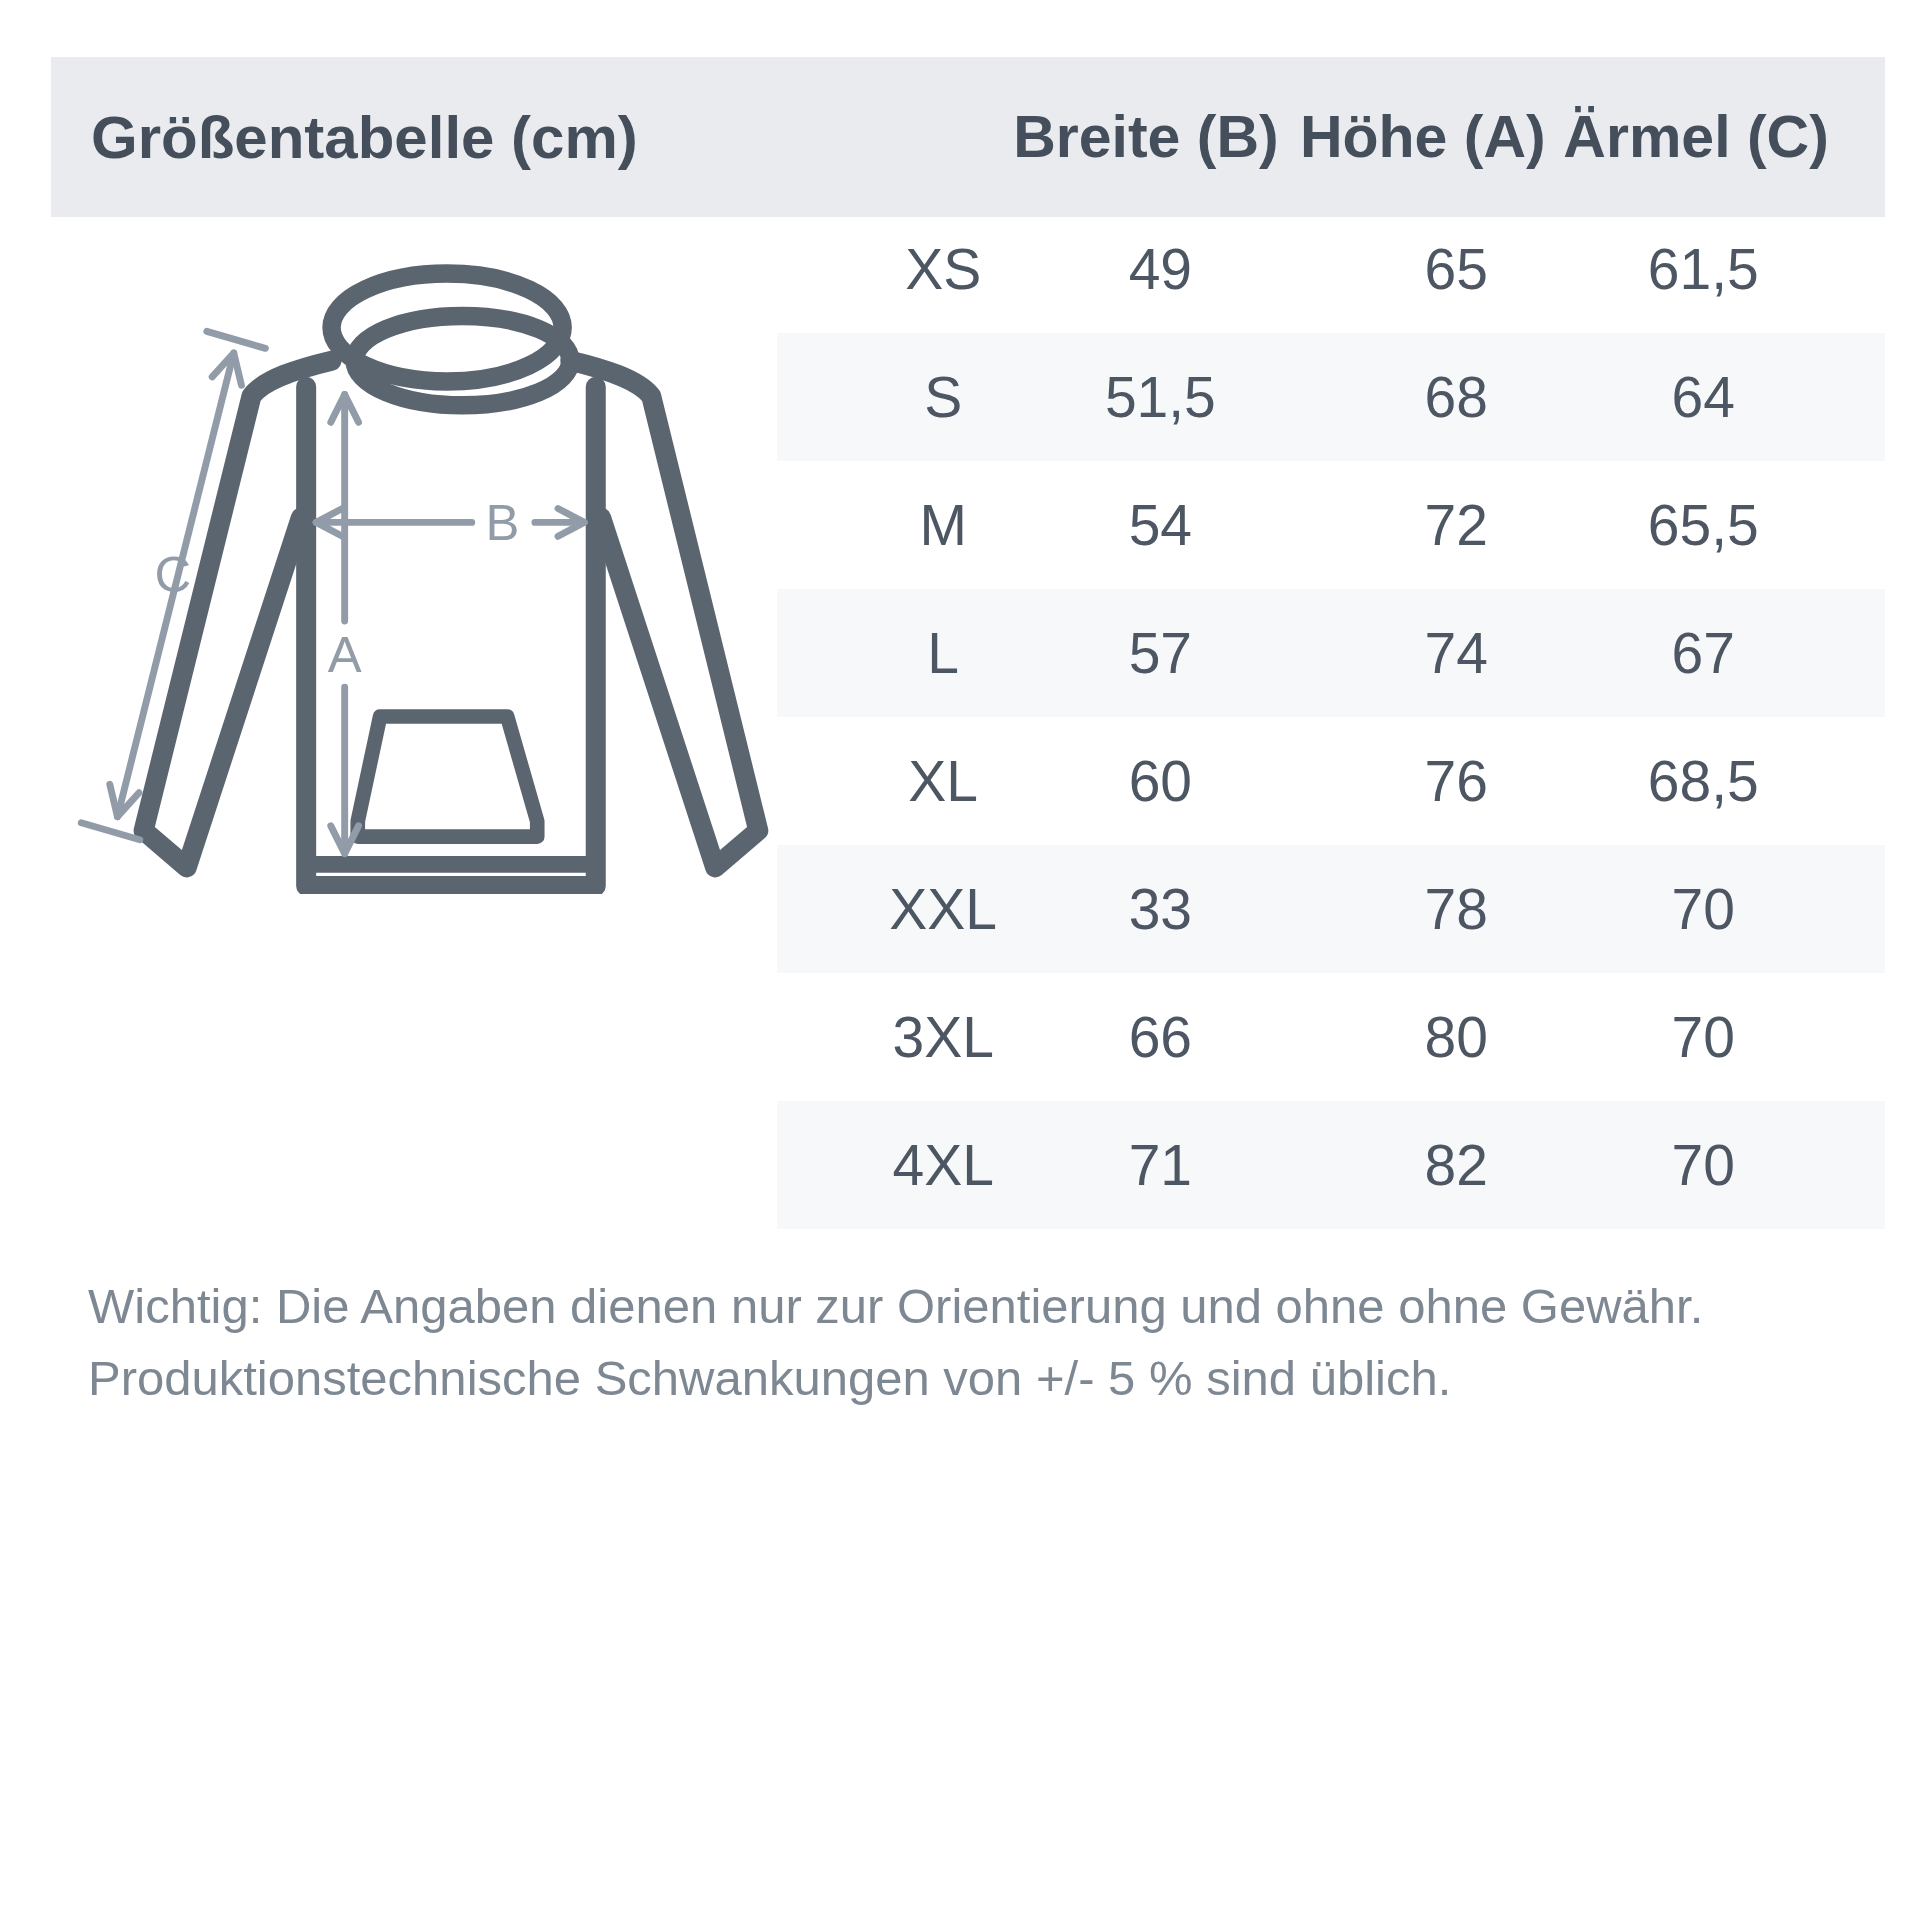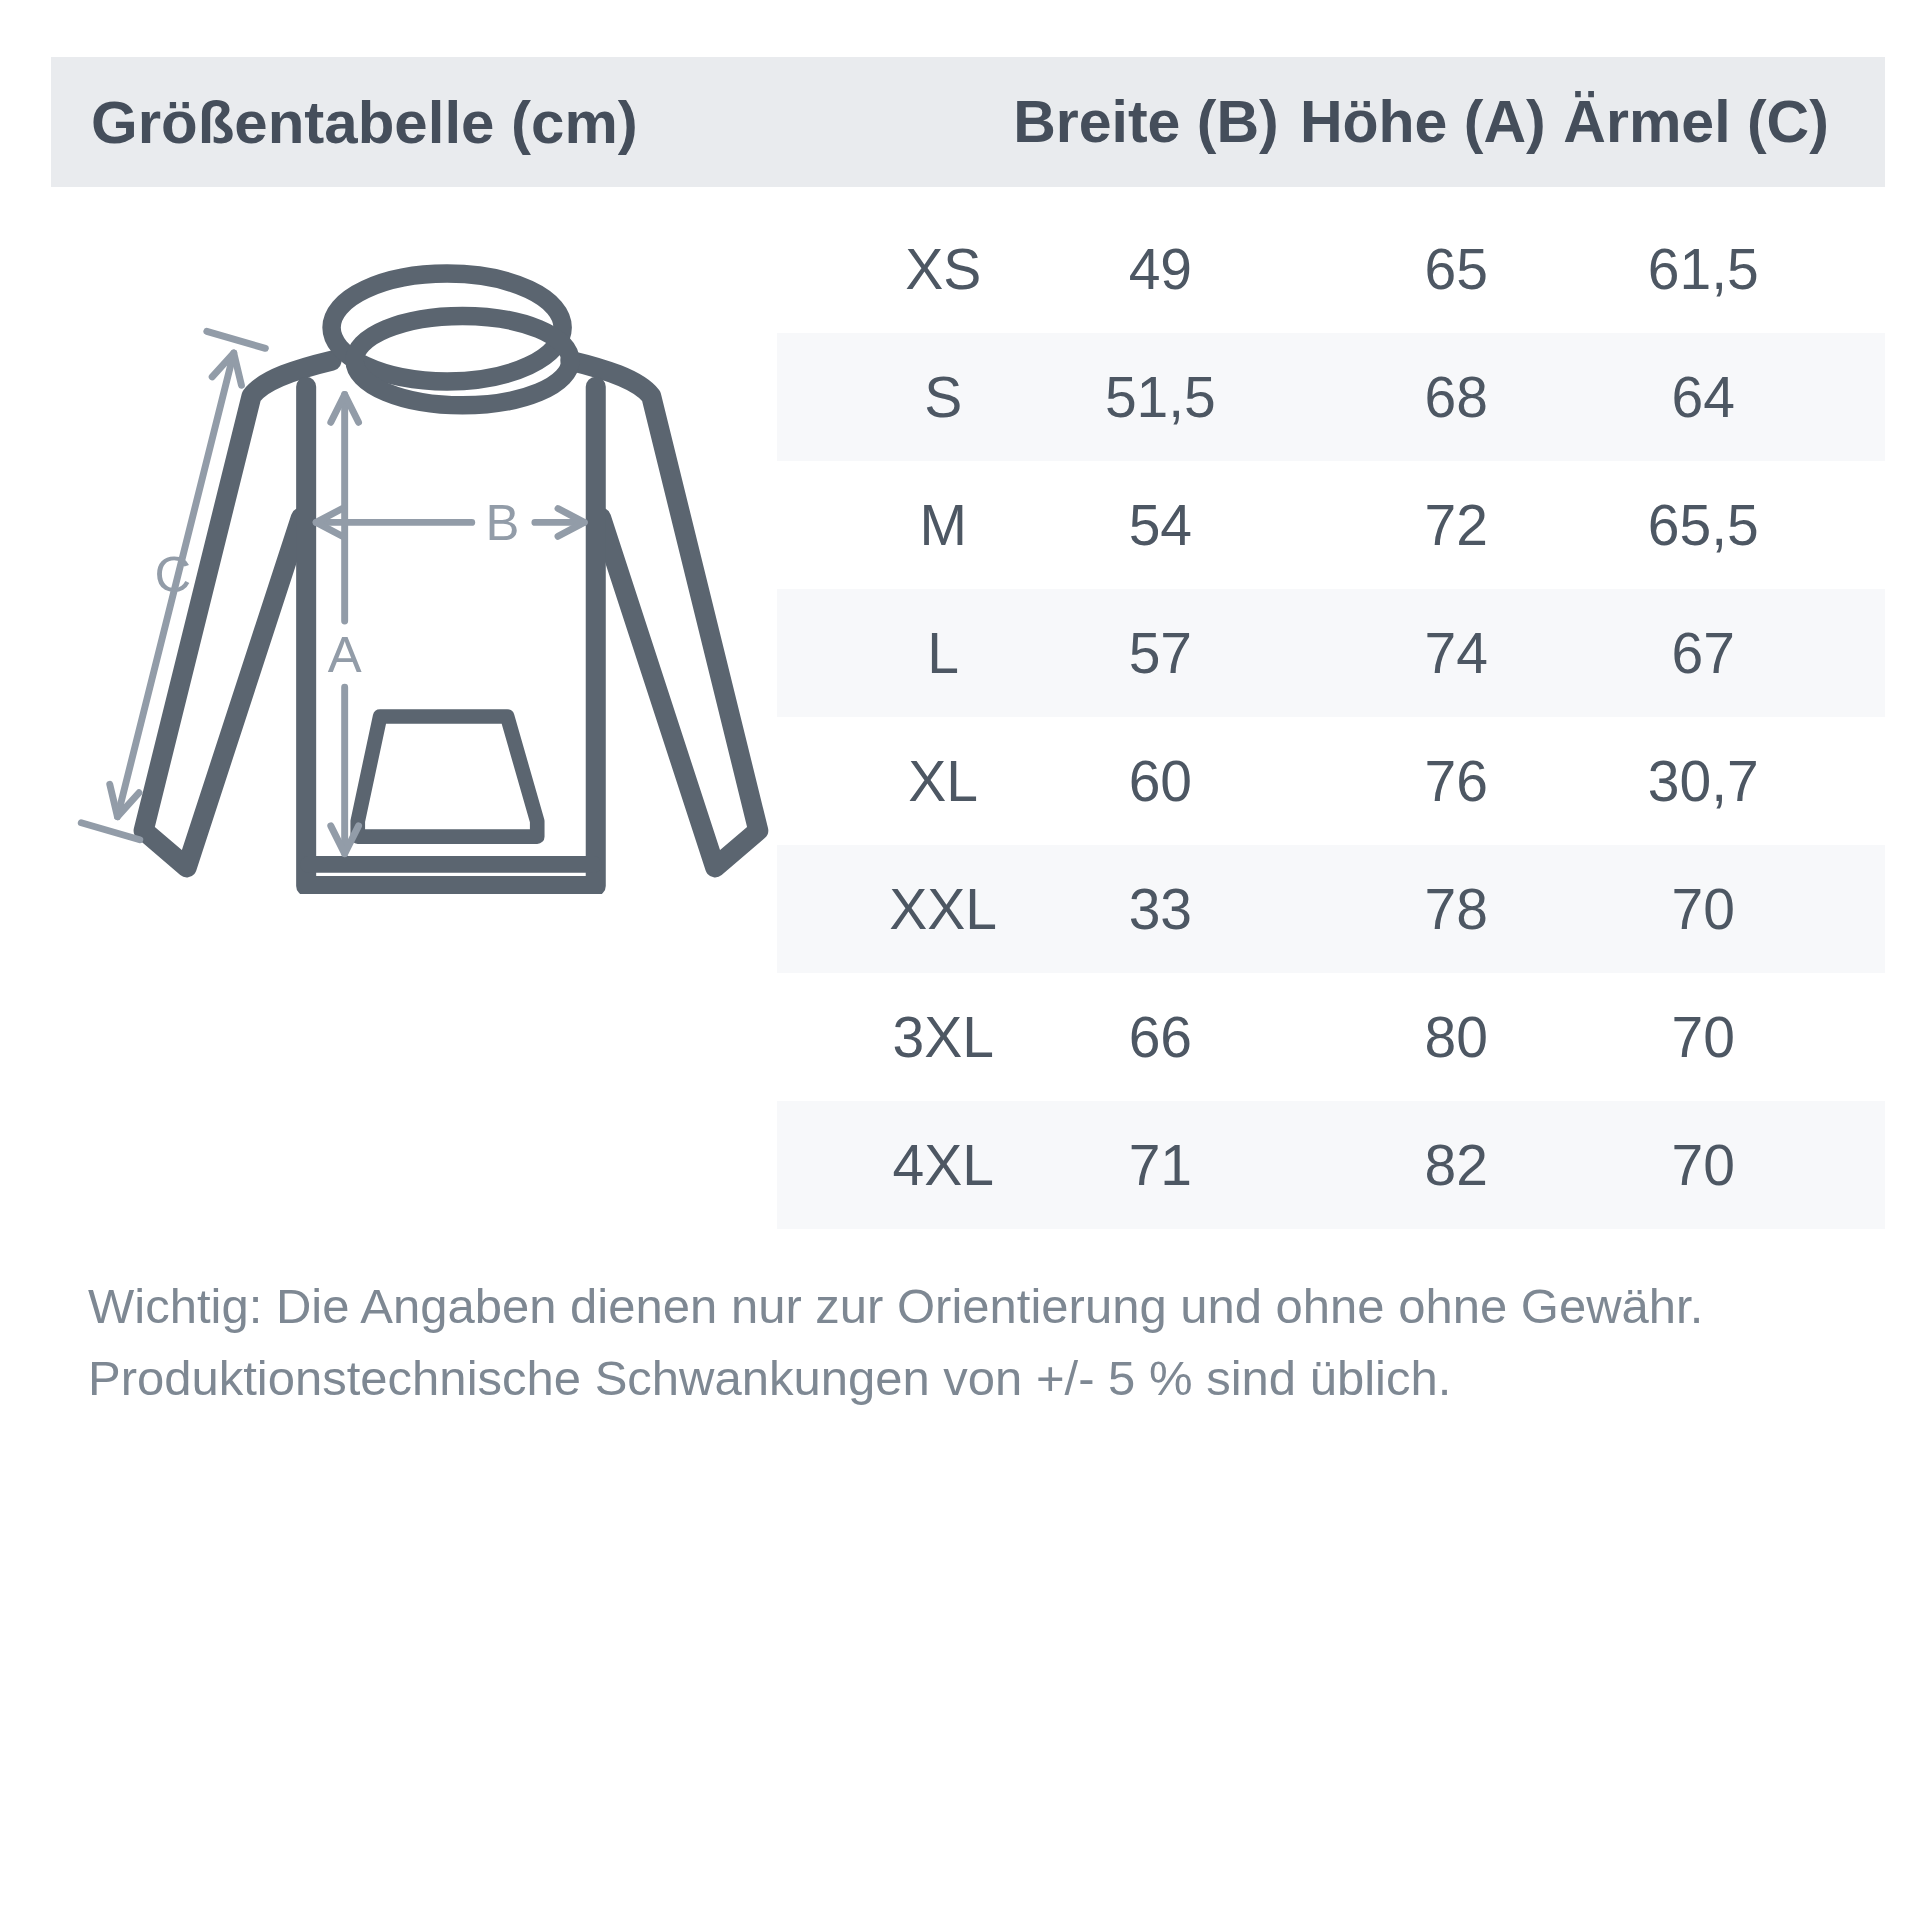--- a/index.html
+++ b/index.html
@@ -10,21 +10,21 @@
     --shade:#f7f8fa;
     --heading:#454e5b;
     --value:#4d5763;
     --outline:#5b6570;
     --arrow:#929ca8;
     --note:#7e8893;
   }
   .canvas{position:relative;width:1926px;height:1926px;background:#ffffff;overflow:hidden;}
 
   
-  .header-band{position:absolute;left:51px;top:57px;width:1834px;height:130px;background:var(--header-band);text-align:center;}
+  .header-band{position:absolute;left:51px;top:57px;width:1834px;height:160px;background:var(--header-band);text-align:center;}
   .title{position:absolute;left:40px;top:50%;transform:translateY(-50%);
          font-size:60px;font-weight:bold;color:var(--heading);white-space:nowrap;}
   .colhead{position:absolute;top:50%;transform:translate(-50%,-50%);
            font-size:59px;font-weight:bold;color:var(--heading);white-space:nowrap;}
   .ch1{left:59.7%}.ch2{left:74.8%}.ch3{left:89.7%}
 
   
   .rows{position:absolute;left:777px;top:205px;width:1108px;}
   .trow{position:relative;height:128px;}
   .trow.shaded{background:var(--shade);}
@@ -115,21 +115,21 @@
       <div class="trow shaded">
         <span class="cell c1">L</span>
         <span class="cell c2">57</span>
         <span class="cell c3">74</span>
         <span class="cell c4">67</span>
       </div>
       <div class="trow">
         <span class="cell c1">XL</span>
         <span class="cell c2">60</span>
         <span class="cell c3">76</span>
-        <span class="cell c4">30,7</span>
+        <span class="cell c4">68,5</span>
       </div>
       <div class="trow shaded">
         <span class="cell c1">XXL</span>
         <span class="cell c2">33</span>
         <span class="cell c3">78</span>
         <span class="cell c4">70</span>
       </div>
       <div class="trow">
         <span class="cell c1">3XL</span>
         <span class="cell c2">66</span>

